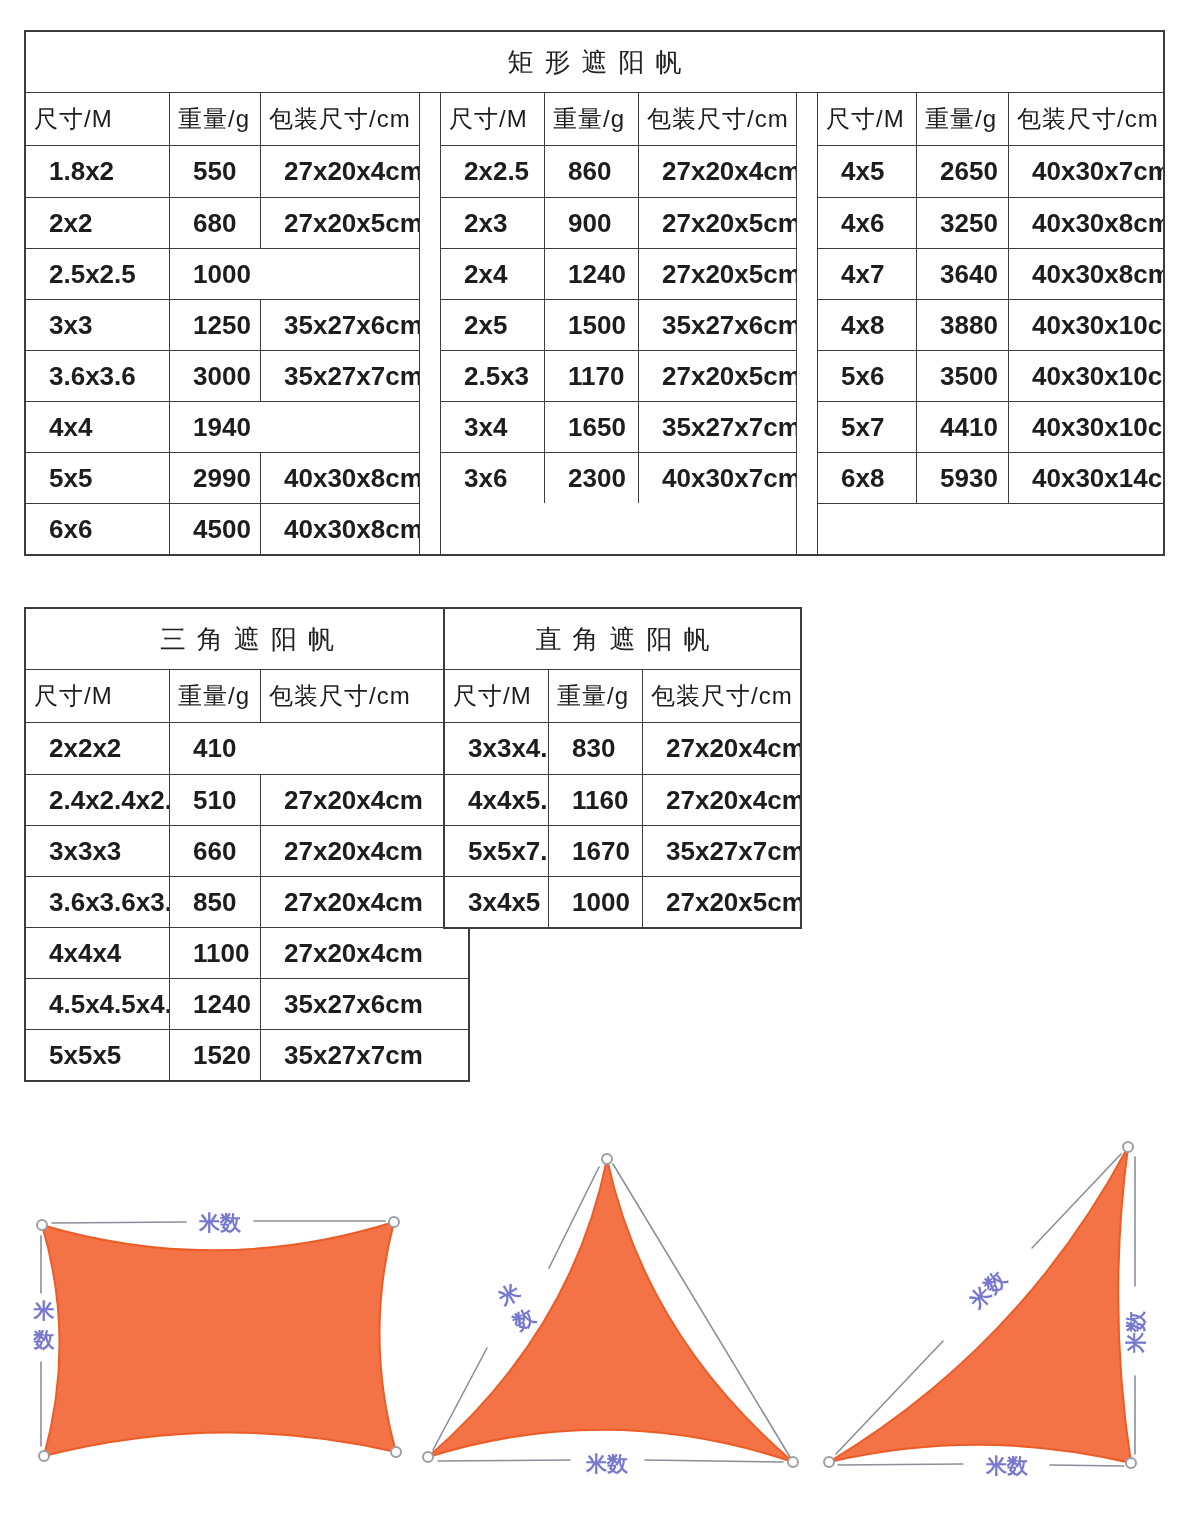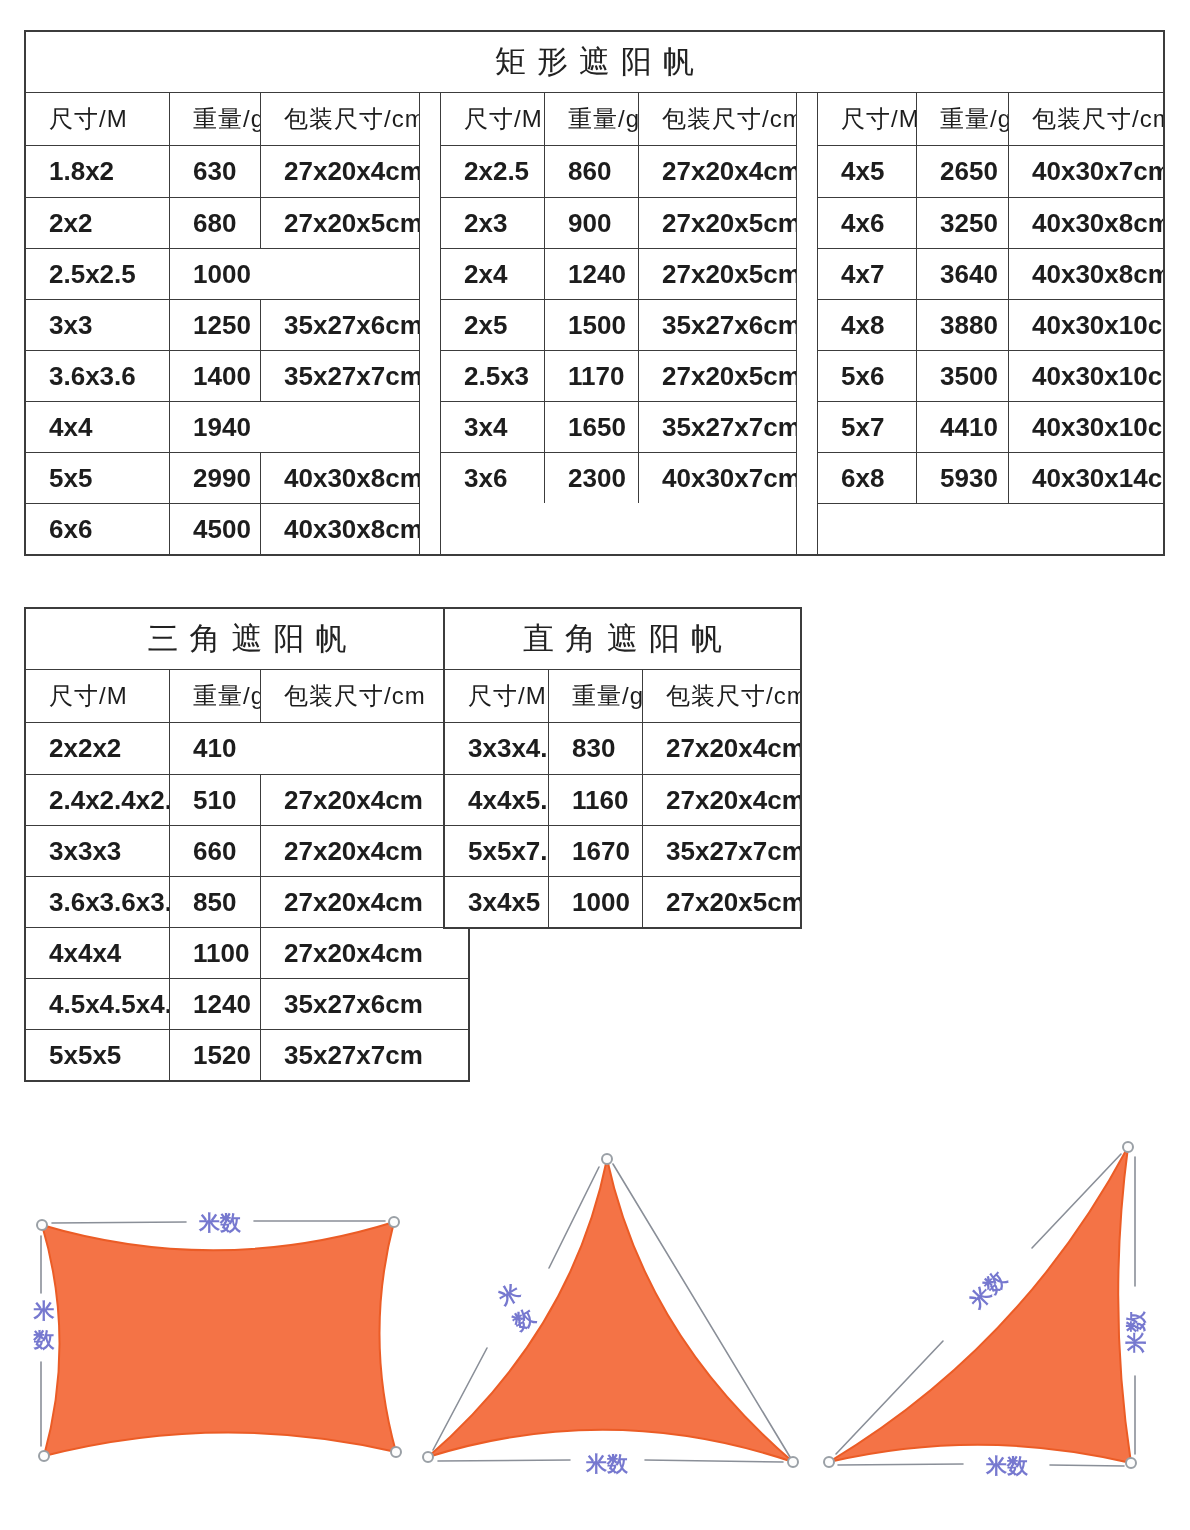--- a/index.html
+++ b/index.html
@@ -8,31 +8,31 @@
     position:relative; width:1190px; height:1530px; background:#ffffff;
     font-family:"Liberation Sans","DejaVu Sans",sans-serif; color:#1d1d1d;
     overflow:hidden;
   }
   
   .spec-table {
     position:absolute; border:2px solid #3c3c3c; background:#fff;
   }
   .t-title {
     height:60px; display:flex; align-items:center; justify-content:center;
-    font-size:31px; letter-spacing:11px; text-indent:11px; font-weight:400; color:#222;
+    font-size:26px; letter-spacing:11px; text-indent:11px; font-weight:400; color:#222;
   }
   .t-body { border-top:1.6px solid #3c3c3c; display:grid; }
   .subtable { min-width:0; }
   .gapcol { border-left:1.6px solid #3c3c3c; border-right:1.6px solid #3c3c3c; }
   .thead {
     display:grid; grid-template-columns:var(--cols); height:53px;
     border-bottom:1.6px solid #3c3c3c;
   }
   .th {
-    display:flex; align-items:center; padding-left:23px; font-size:24px;
+    display:flex; align-items:center; padding-left:8px; font-size:24px;
     font-weight:500; letter-spacing:1px; white-space:nowrap; overflow:hidden;
   }
   .th:not(:last-child), .td:not(:last-child) { border-right:1.6px solid #3c3c3c; }
   .tbody .tr {
     display:grid; grid-template-columns:var(--cols); height:51px;
   }
   .tbody .tr:not(:first-child) { border-top:1.6px solid #3c3c3c; }
   .tbody .tr.merged { grid-template-columns:1fr; }
   .td {
     display:flex; align-items:center; padding-left:23px; font-size:26px;
@@ -68,40 +68,40 @@
 
       <div class="subtable cols-a">
         <div class="thead">
           <div class="th">尺寸/M</div>
           <div class="th">重量/g</div>
           <div class="th">包装尺寸/cm</div>
         </div>
         <div class="tbody">
             <div class="tr">
               <div class="td">1.8x2</div>
-              <div class="td">630</div>
+              <div class="td">550</div>
               <div class="td">27x20x4cm</div>
             </div>
             <div class="tr">
               <div class="td">2x2</div>
               <div class="td">680</div>
               <div class="td">27x20x5cm</div>
             </div>
             <div class="tr">
               <div class="td">2.5x2.5</div>
               <div class="td">1000</div>
             </div>
             <div class="tr">
               <div class="td">3x3</div>
               <div class="td">1250</div>
               <div class="td">35x27x6cm</div>
             </div>
             <div class="tr">
               <div class="td">3.6x3.6</div>
-              <div class="td">1400</div>
+              <div class="td">3000</div>
               <div class="td">35x27x7cm</div>
             </div>
             <div class="tr">
               <div class="td">4x4</div>
               <div class="td">1940</div>
             </div>
             <div class="tr">
               <div class="td">5x5</div>
               <div class="td">2990</div>
               <div class="td">40x30x8cm</div>

